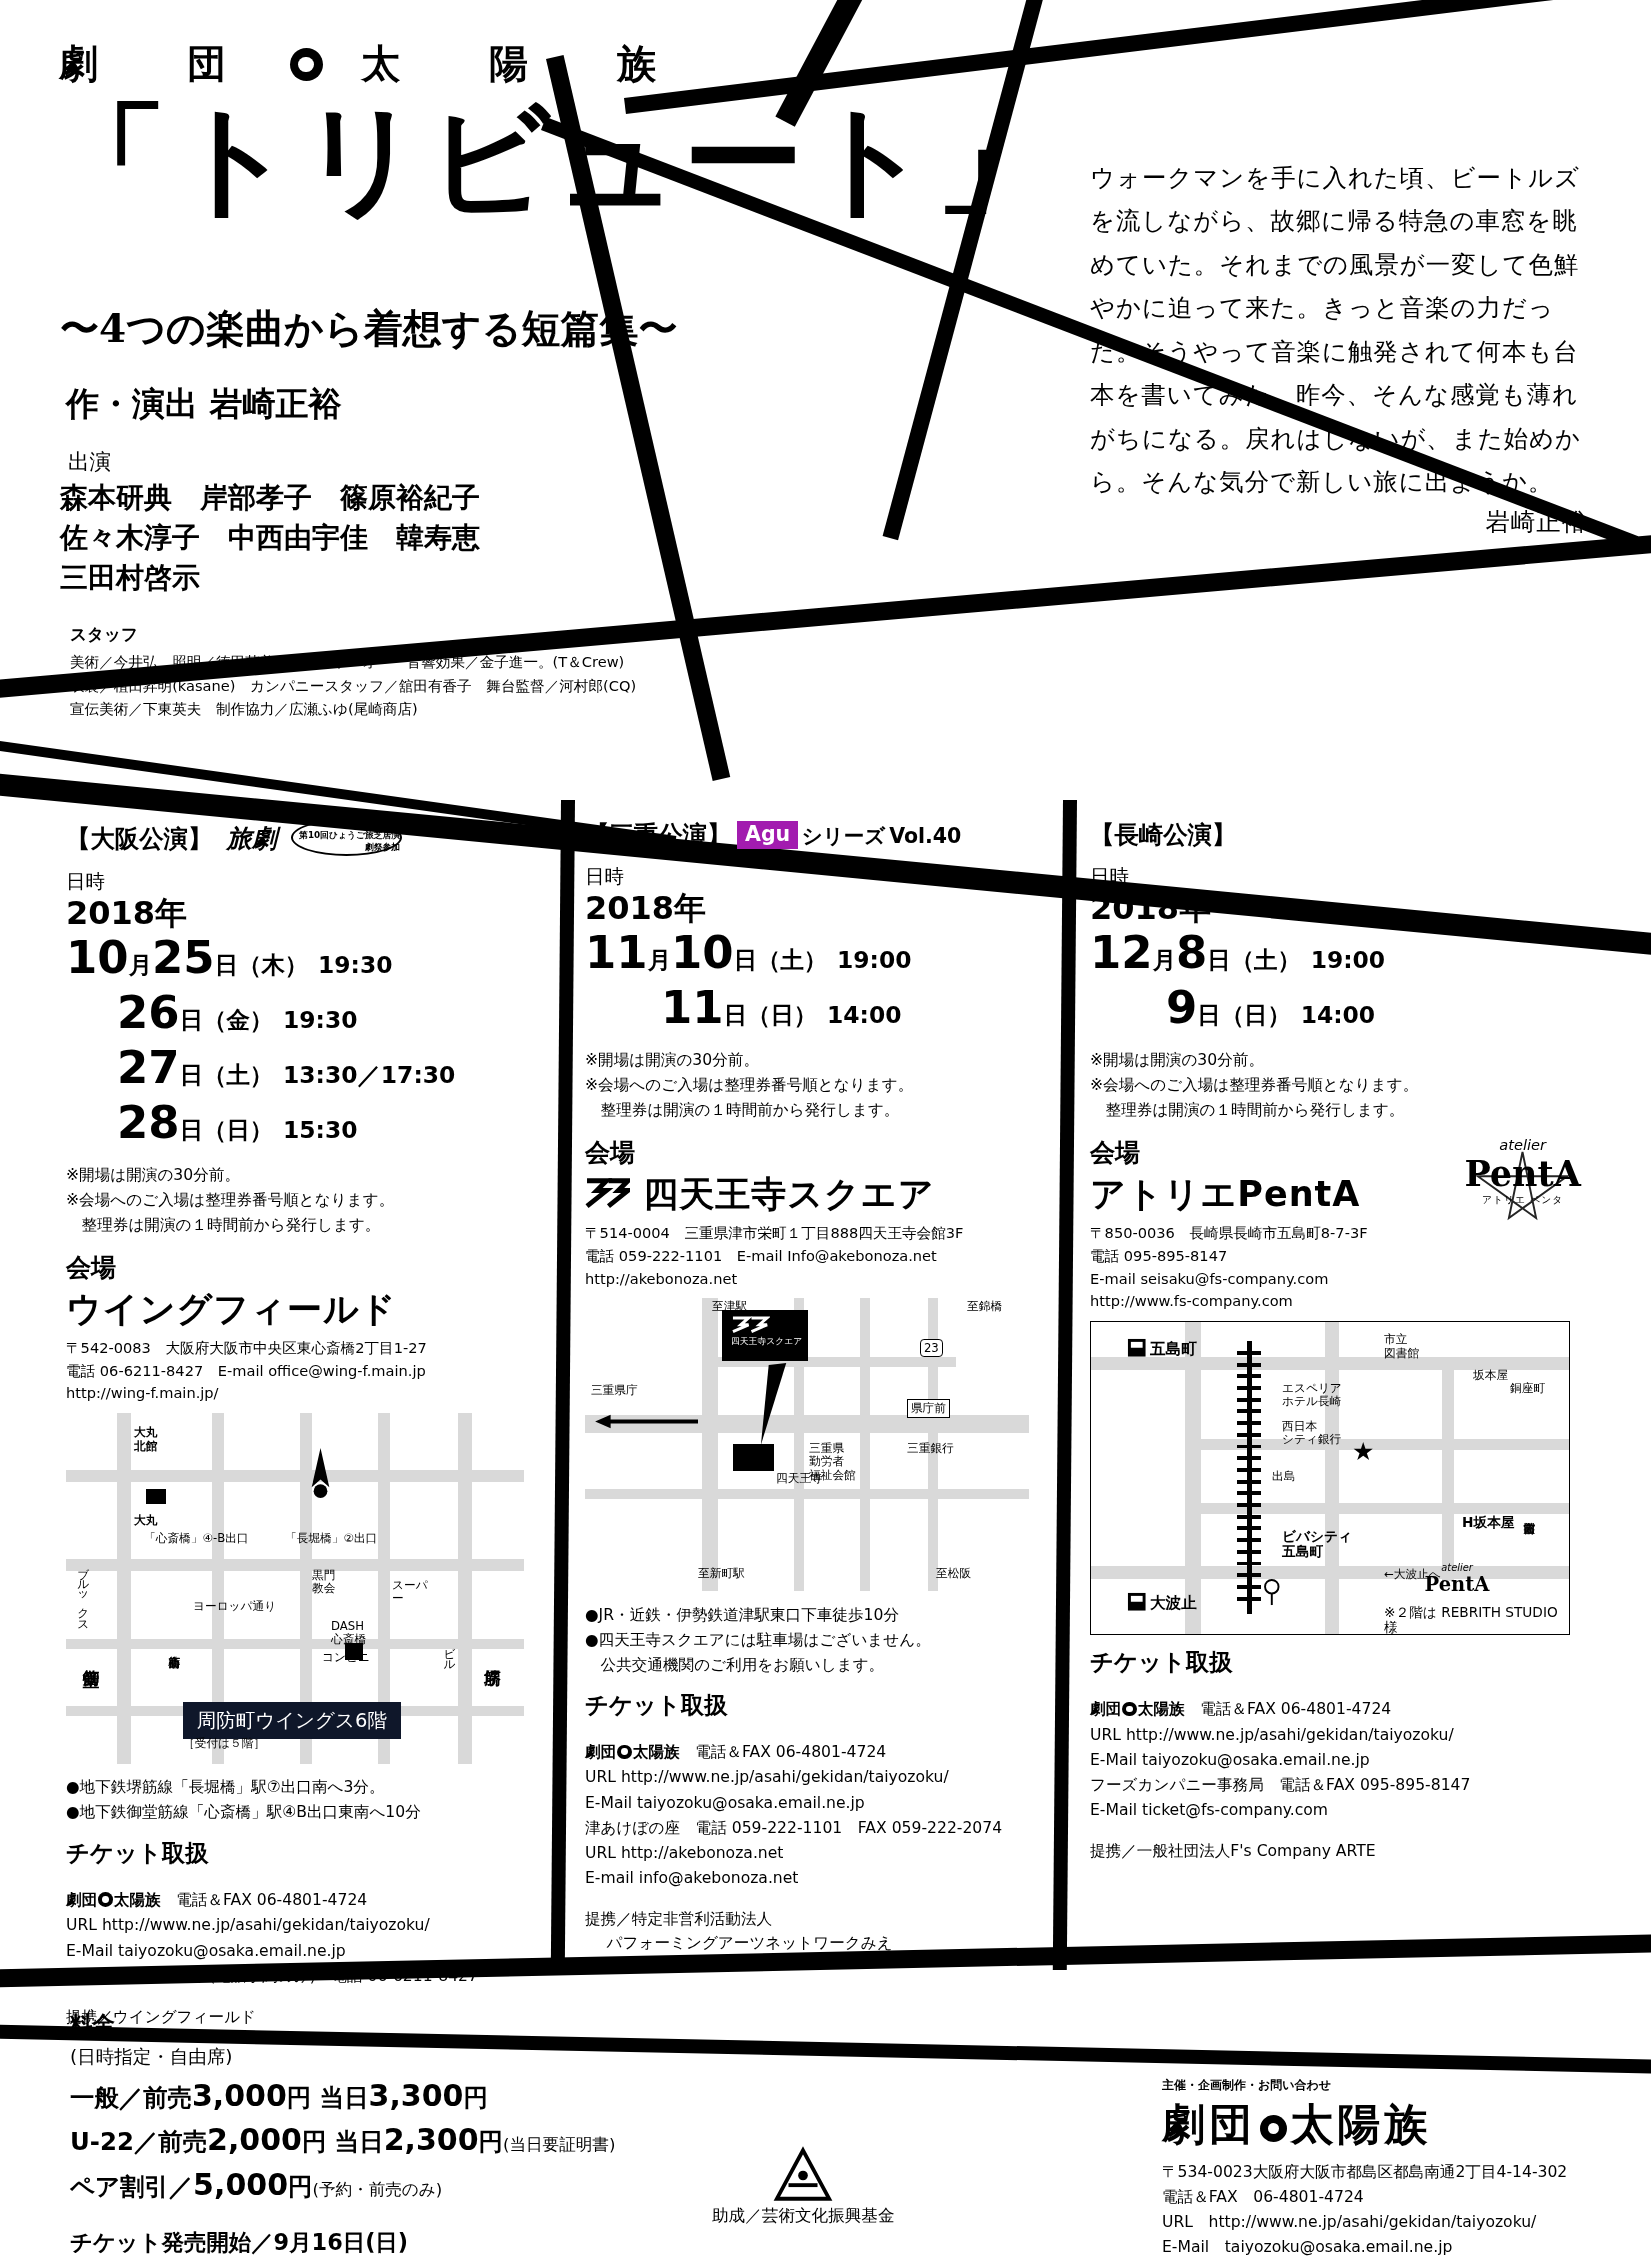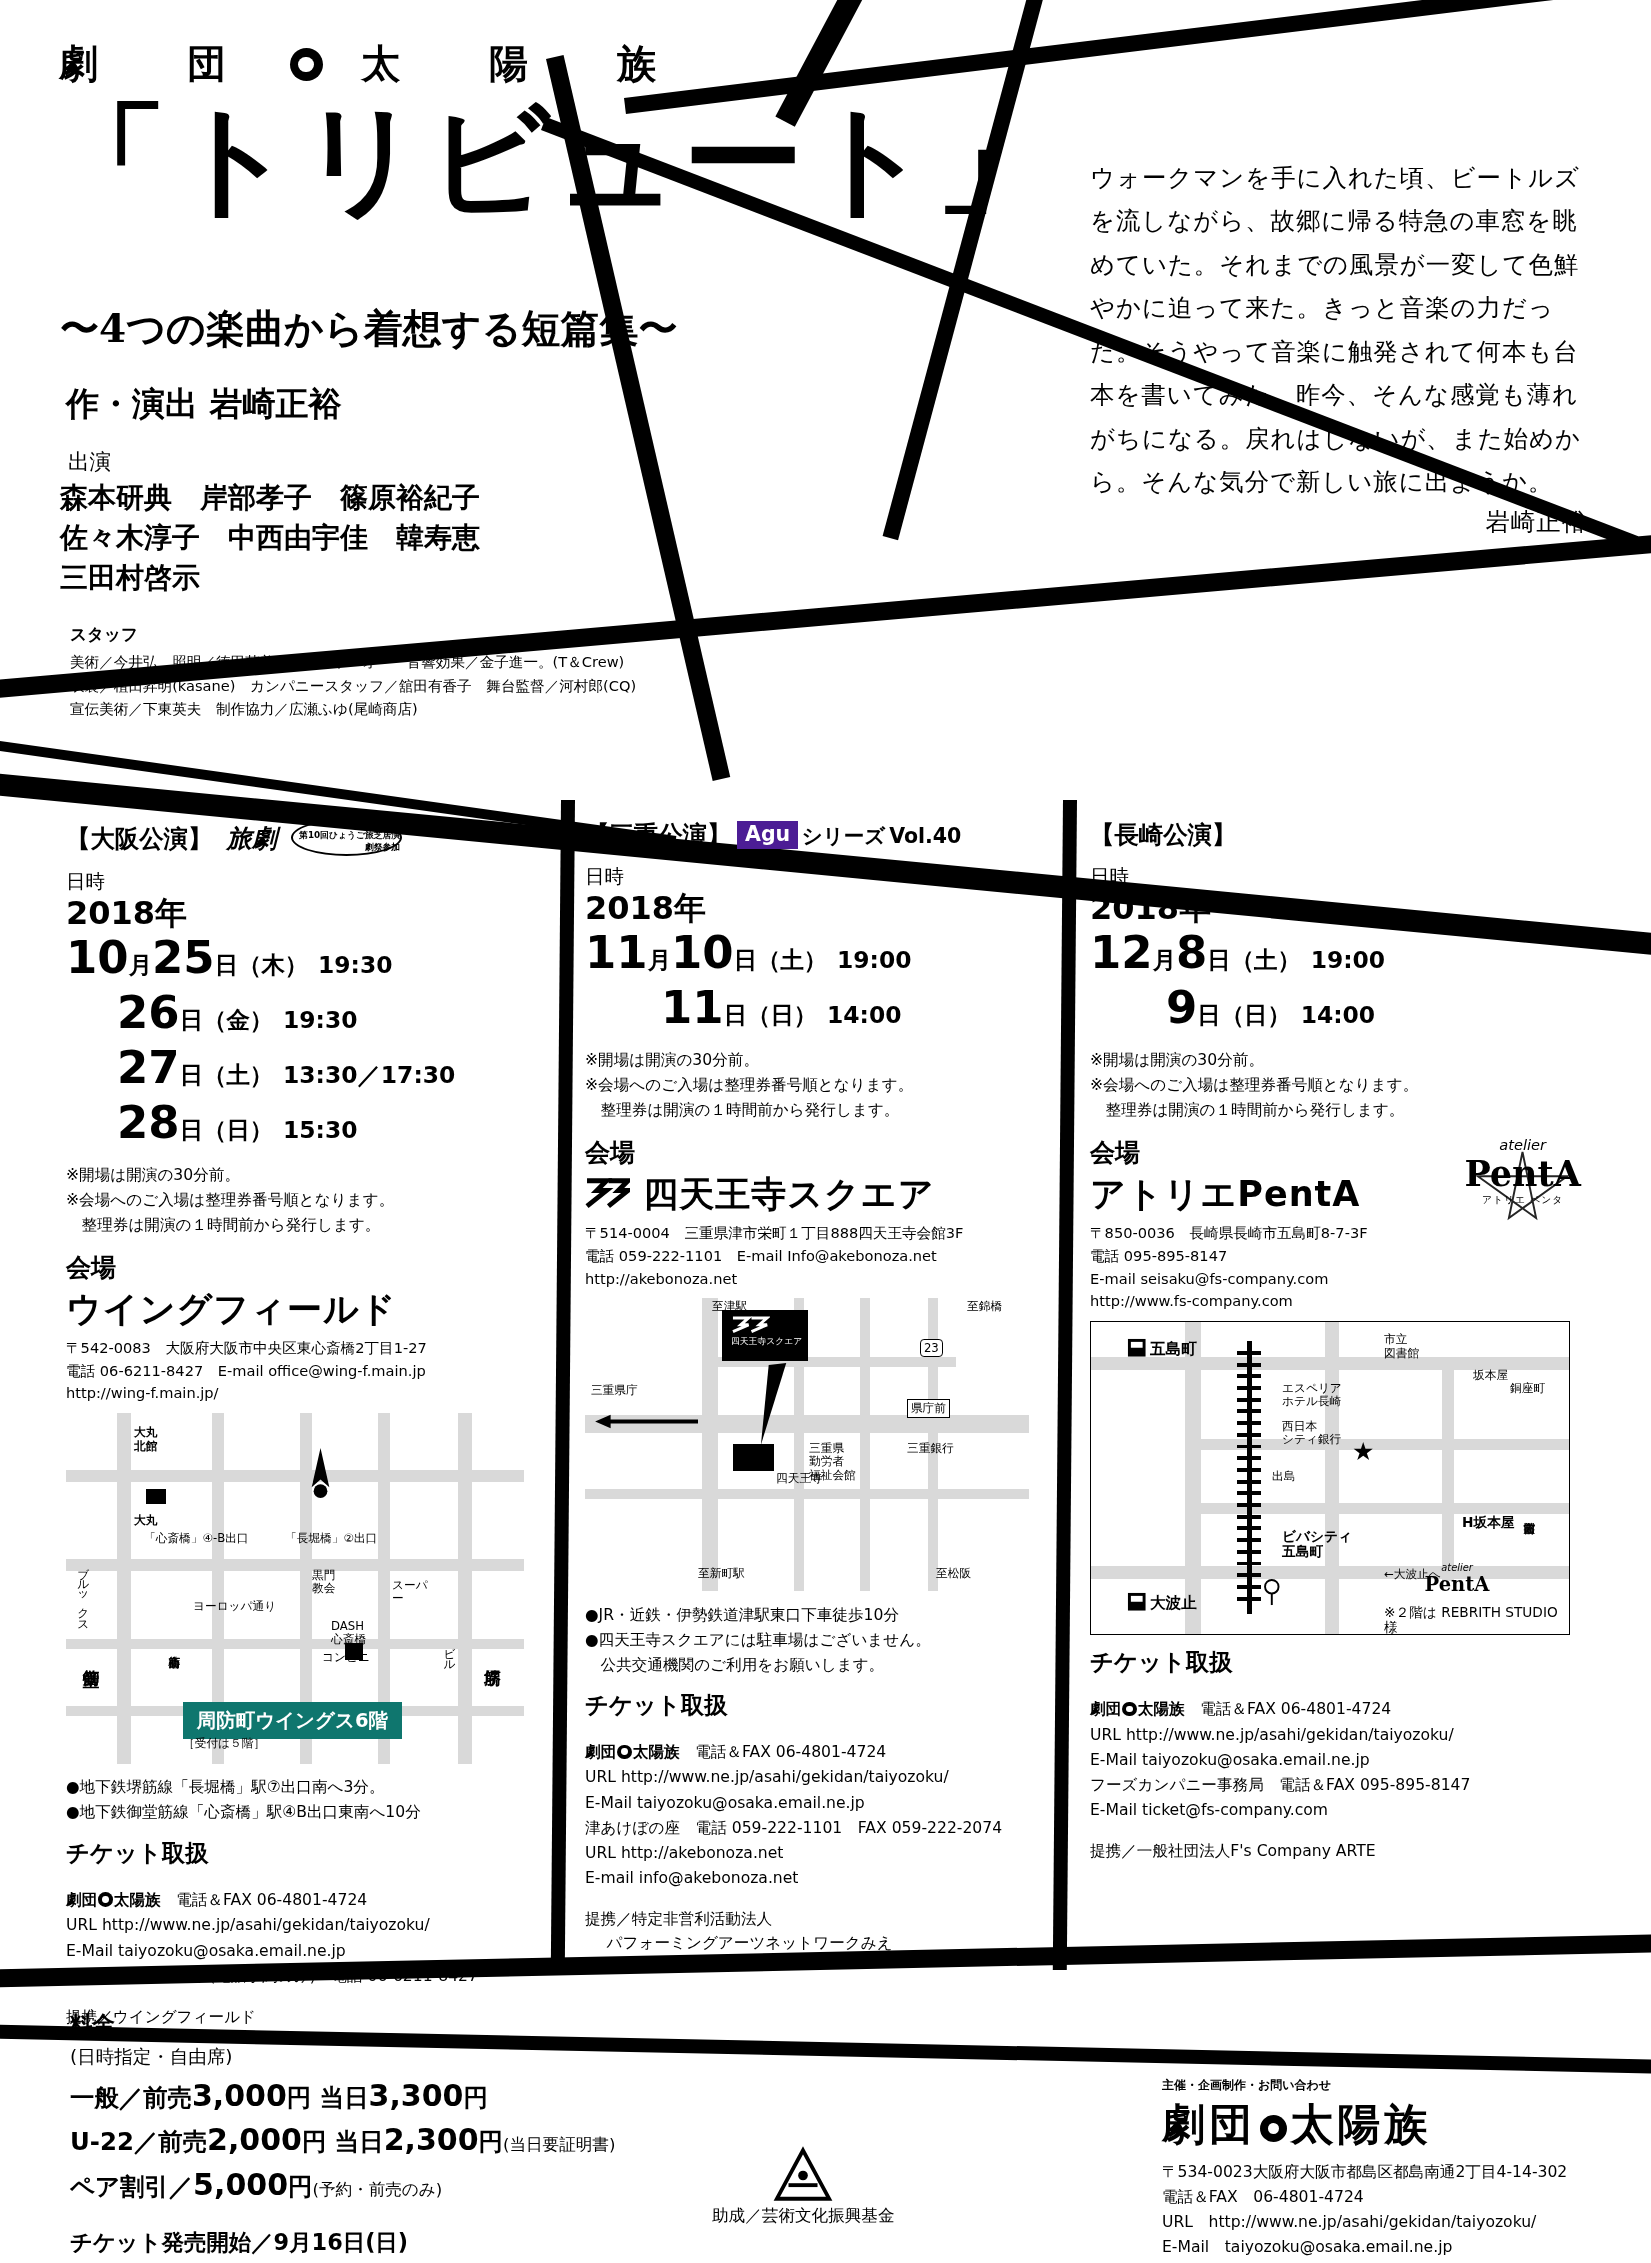--- a/index.html
+++ b/index.html
@@ -139,21 +139,21 @@
   }
   .badge-ring span {
     position: absolute;
     left: 0; right: 0; top: 8.8px;
     text-align: right;
     font-size: 8.8px;
     font-weight: bold;
   }
   .badge-agu {
     display: inline-block;
-    background: #4c1d95;
+    background: #a21caf;
     color: #fff;
     font-size: 20.5px;
     font-weight: bold;
     padding: 1px 7.8px 2.9px 7.8px;
     margin-left: 5.9px;
     vertical-align: 2px;
   }
   .badge-vol { font-size: 20.5px; font-weight: bold; margin-left: 3.9px; }
 
   .label-date {
@@ -423,21 +423,21 @@
       <div class="mlabel vert" style="left:101px; top:234px;">心斎橋筋商店街</div>
       <div class="mlabel" style="left:256px; top:238px;">コンビニ</div>
       <div class="mlabel" style="left:265px; top:207px;">DASH<br>心斎橋</div>
       <div class="mlabel vert" style="left:376px; top:226px;">ビル</div>
 
       <svg style="position:absolute; left:230px; top:35px; width:49px; height:51px;" viewBox="0 0 50 52" width="49" height="51">
         <polygon points="25,0 34,40 25,32 16,40" fill="#000"></polygon>
         <circle cx="25" cy="44" r="7" fill="#000"></circle>
       </svg>
 
-      <div style="position:absolute; left:117px; top:289px; background:#0f766e; color:#fff; font-size:19.5px; font-weight:bold; padding:4.9px 13.7px;">周防町ウイングス6階</div>
+      <div style="position:absolute; left:117px; top:289px; background:#0f172a; color:#fff; font-size:19.5px; font-weight:normal; padding:4.9px 13.7px;">周防町ウイングス6階</div>
       <div class="mlabel" style="left:117px; top:324px;">［受付は５階］</div>
     </div>
 
     <div class="notes">
       <div>●地下鉄堺筋線「長堀橋」駅⑦出口南へ3分。</div>
       <div>●地下鉄御堂筋線「心斎橋」駅④B出口東南へ10分</div>
     </div>
 
     <div class="ticket-head">チケット取扱</div>
     <div class="ticket-body">

